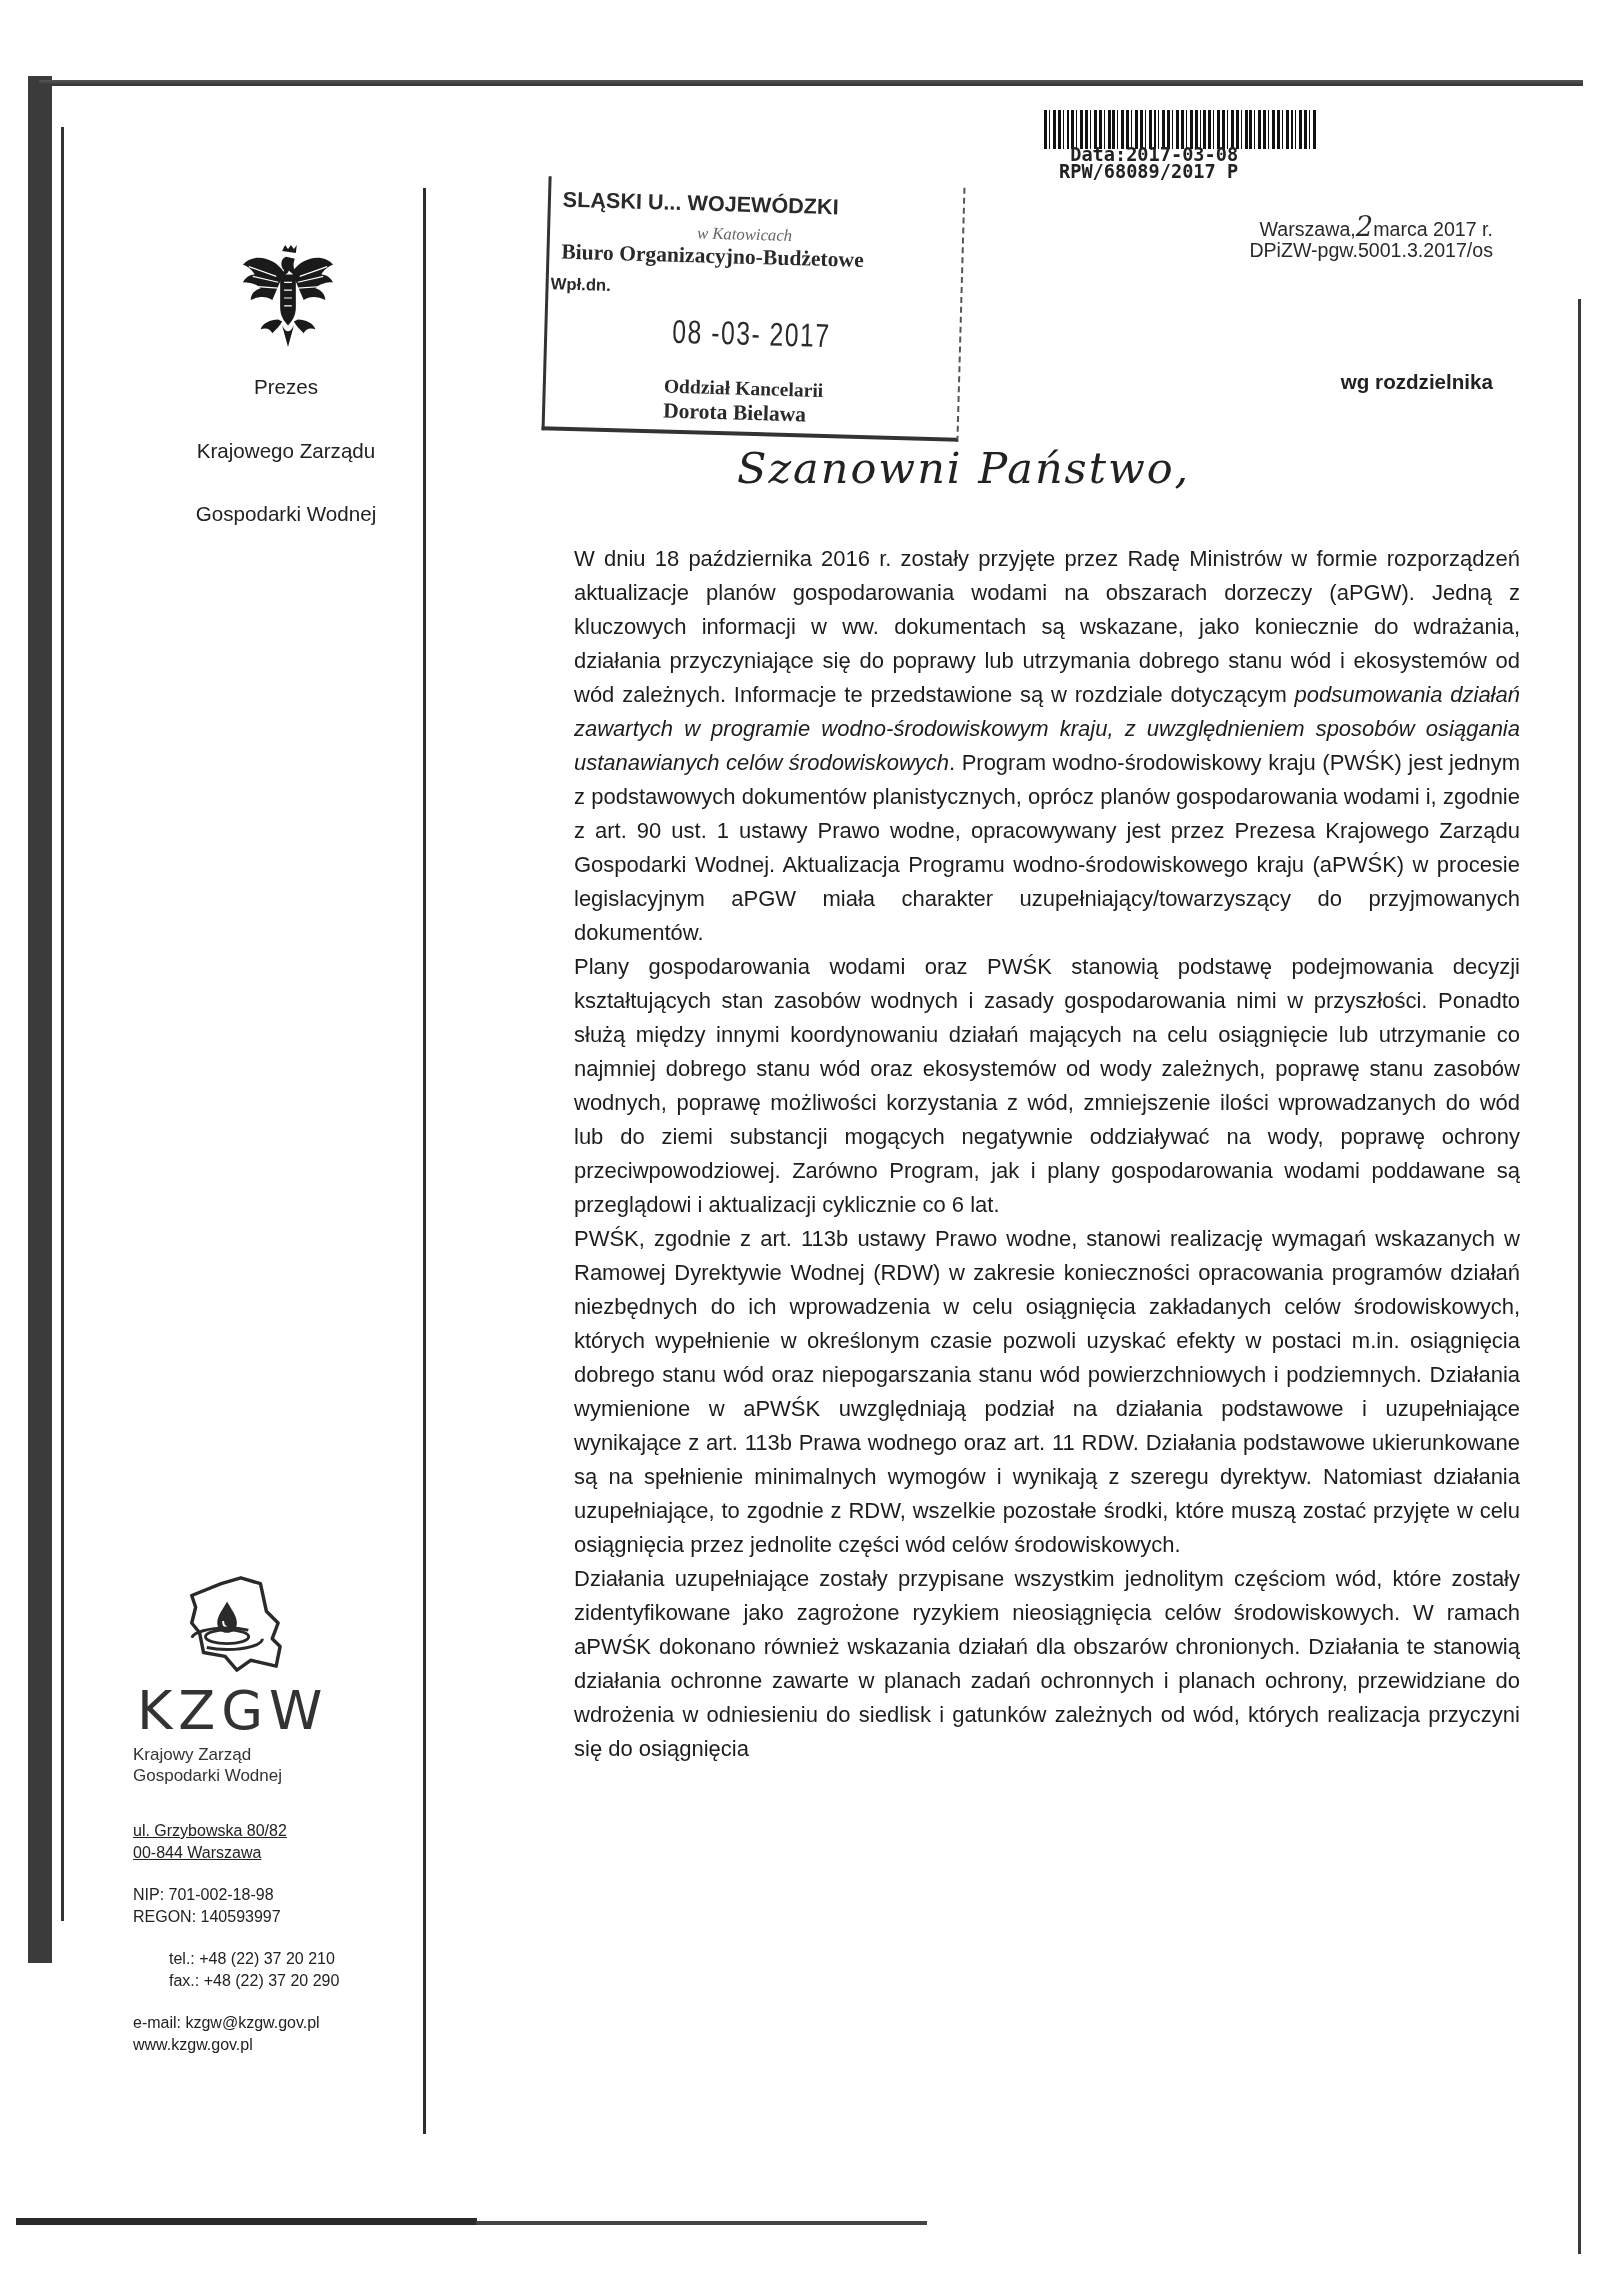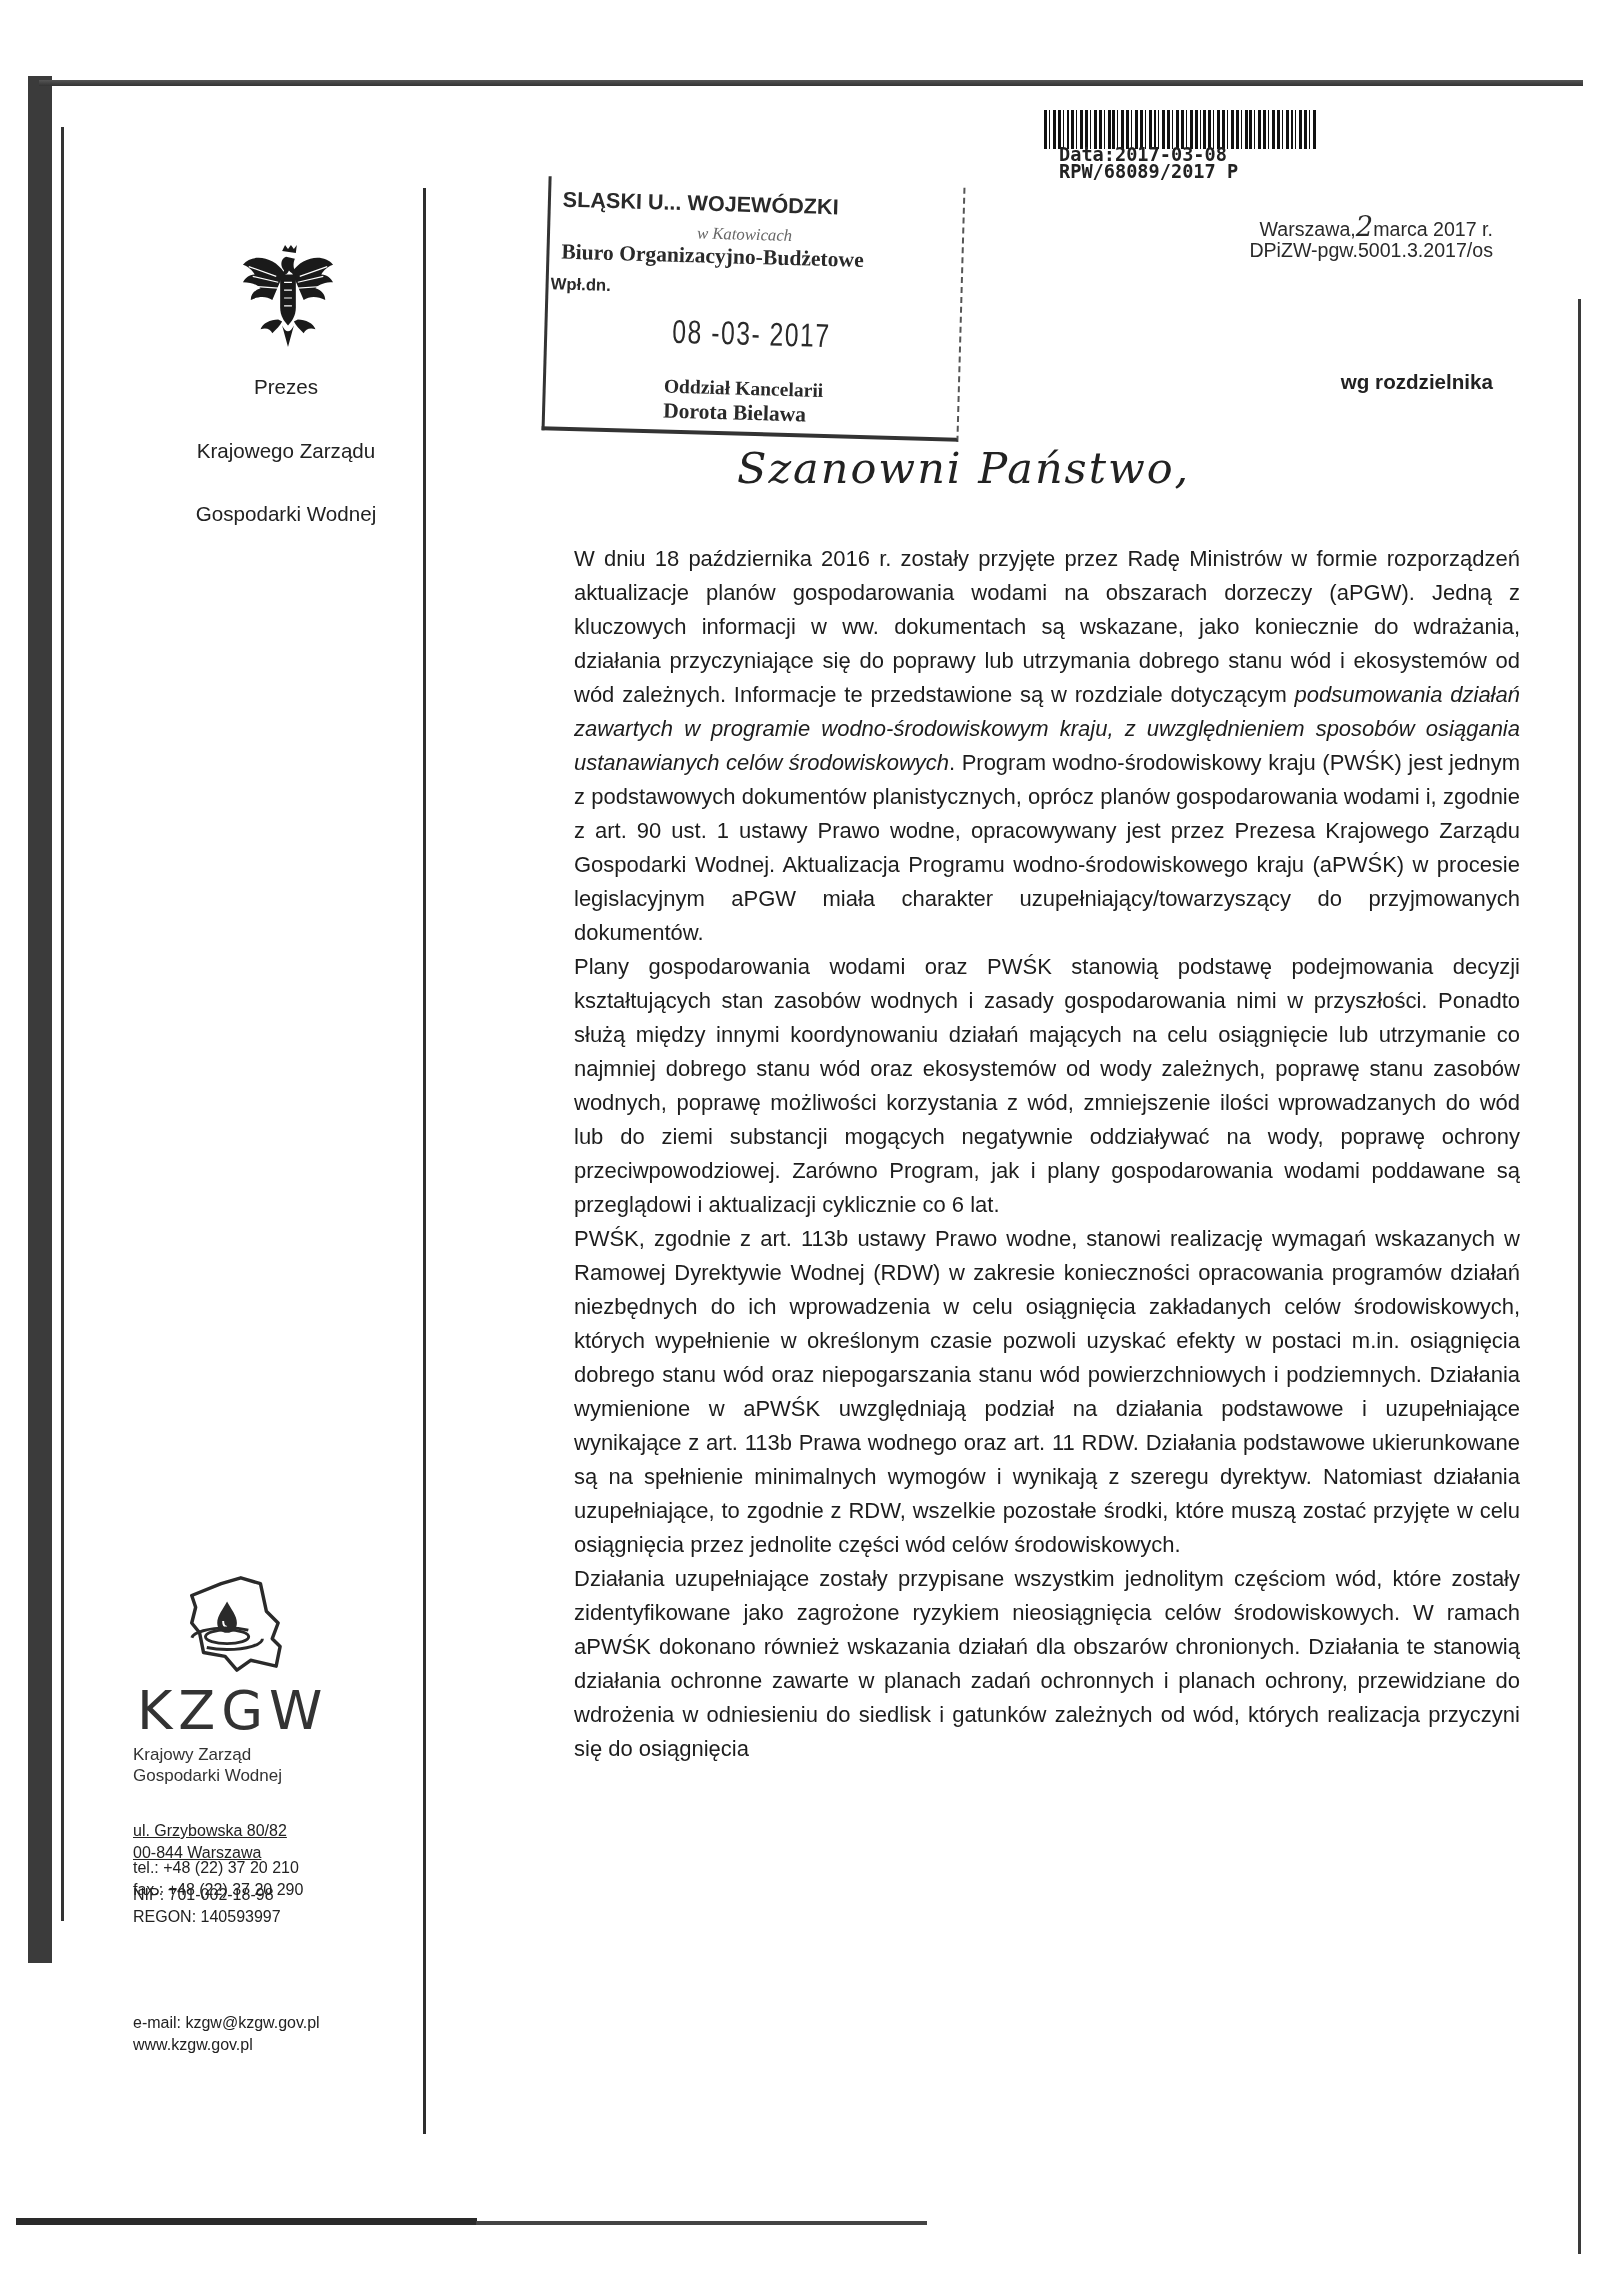--- a/index.html
+++ b/index.html
@@ -23,21 +23,21 @@
   .kzgw-logo { position:absolute; left:172px; top:1568px; width:118px; height:108px; }
   .kzgw-text { position:absolute; left:137px; top:1679px; font-size:54px; letter-spacing:5.9px;
                font-weight:normal; color:#333; font-family:"DejaVu Sans", sans-serif; }
   .kzgw-sub { position:absolute; left:133px; top:1745px; font-size:17px; line-height:20.6px; color:#333; }
   .contact { position:absolute; left:133px; font-size:16px; line-height:21.6px; color:#222; }
 
   
   .barcode { position:absolute; left:1044px; top:110px; width:272px; height:39px;
              background:repeating-linear-gradient(90deg,#111 0 2.9px,#fff 2.9px 4.9px,#111 4.9px 5.9px,#fff 5.9px 8.8px,#111 8.8px 11.8px,#fff 11.8px 13.7px); }
   .stamp-data { position:absolute; left:1059px; top:147px; font-family:"DejaVu Sans Mono", monospace;
-                font-weight:bold; font-size:18.6px; line-height:16.7px; color:#222; }
+                font-weight:bold; font-size:18.6px; line-height:16.7px; color:#222;text-align:right; }
   .date-line { position:absolute; right:127px; top:211px; font-size:19.6px; color:#2a2a2a; text-align:center; }
   .ref-line { position:absolute; right:127px; top:239px; font-size:19.6px; color:#2a2a2a; text-align:left; }
   .handwritten-day { font-family:"DejaVu Serif", serif; font-style:italic; font-size:27.4px; }
   .recipient { position:absolute; right:127px; top:370px; font-size:20.6px; font-weight:bold; color:#222; }
 
   
   .stamp { position:absolute; left:545px; top:182px; width:412px; height:250px;
            transform:rotate(1.6deg); border-left:3.9px solid #333; border-bottom:4.9px solid #333;
            border-right:2px dashed #555; }
   .stamp-line { position:absolute; font-family:"Liberation Serif", serif; color:#2a2a2a; }
@@ -96,21 +96,21 @@
 </div>
 
 <div class="contact" style="top:1820px;text-decoration:underline;">
   <div>ul. Grzybowska 80/82</div>
   <div>00-844 Warszawa</div>
 </div>
 <div class="contact" style="top:1884px;">
   <div>NIP: 701-002-18-98</div>
   <div>REGON: 140593997</div>
 </div>
-<div class="contact" style="top:1857px;">
+<div class="contact" style="top:1948px;margin-left:36px;">
   <div>tel.: +48 (22) 37 20 210</div>
   <div>fax.: +48 (22) 37 20 290</div>
 </div>
 <div class="contact" style="top:2012px;">
   <div>e-mail: kzgw@kzgw.gov.pl</div>
   <div>www.kzgw.gov.pl</div>
 </div>
 
 <div class="barcode"></div>
 <div class="stamp-data">

